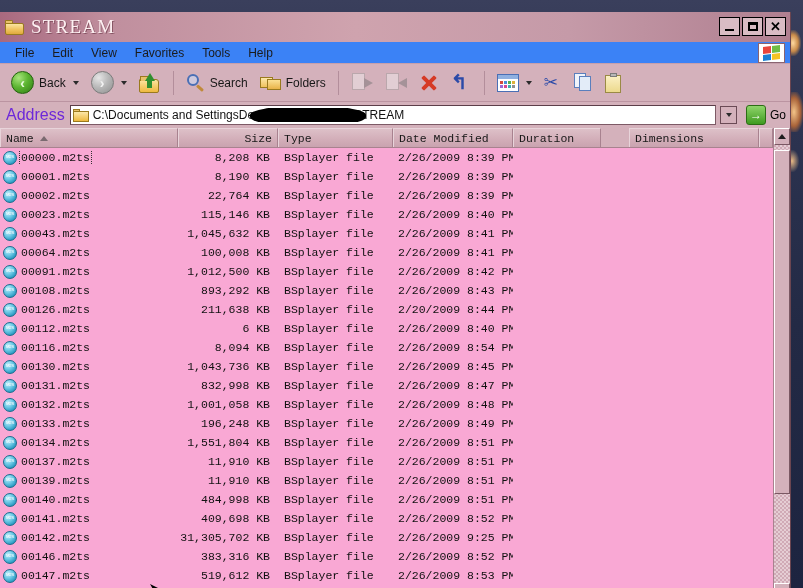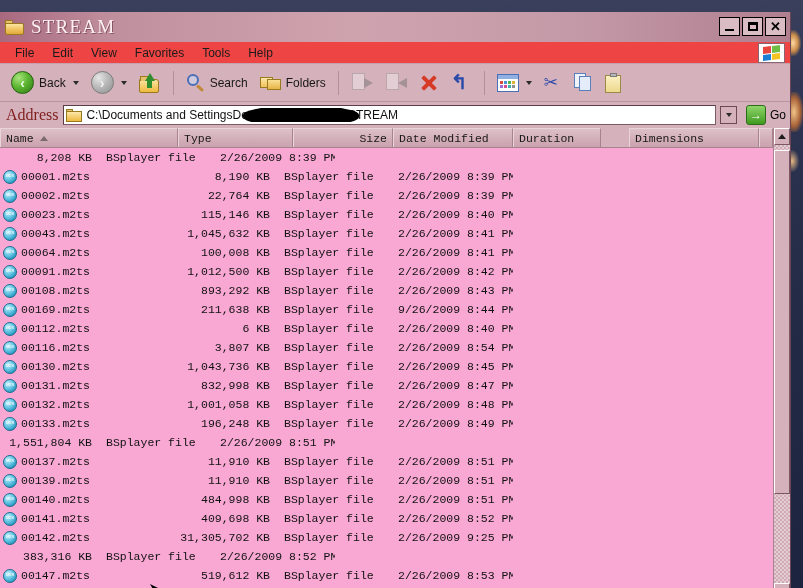--- a/index.html
+++ b/index.html
@@ -72,21 +72,21 @@
     line-height: 1; cursor: default;
   }
   .wbtn .gl { display:block; }
   .wbtn.min .gl { width:9px; height:2px; background:#000; margin-top:7px; }
   .wbtn.max .gl { width:10px; height:9px; border:2px solid #000; border-top-width:3px; }
   .wbtn.close .gl { font-size:13px; font-weight:bold; margin-top:-1px; }
 
   
   #menubar {
     height: 22px; flex: 0 0 22px;
-    background: #ef4444;
+    background: #3b82f6;
     display:flex; align-items:center;
     padding-left: 6px;
     border-bottom: 1px solid #c6a0ac;
     position: relative;
   }
   .menu-item {
     font-size: 12px; color:#1b1b1b; padding: 2px 9px;
     cursor: default; white-space: nowrap;
   }
   #flagbtn {
@@ -166,21 +166,21 @@
   .pstico{width:18px;height:20px;position:relative;}
   .pstico .cb{position:absolute;left:0;top:2px;width:16px;height:18px;background:linear-gradient(180deg,#fbf0c4,#ecd98c);border:1px solid #9a8a45;}
   .pstico .cl{position:absolute;left:5px;top:0;width:7px;height:4px;background:#b7b7b7;border:1px solid #7a7a7a;}
 
   
   #addrbar {
     height: 26px; flex:0 0 26px; background:#d4b1bb;
     display:flex; align-items:center; padding: 0 4px 0 6px; gap:5px;
     border-bottom: 1px solid #b089978;
   }
-  #addrlabel { font-family:Liberation Serif, serif; font-size:16px; color:#7f1d1d; white-space:nowrap; }
+  #addrlabel { font-family:Liberation Sans, sans-serif; font-size:16px; color:#6d28d9; white-space:nowrap; }
   #addrfield {
     flex:1 1 auto; height:20px; background:#fff;
     border: 1px solid #7d5a66; border-top-color:#5c3e49; border-left-color:#5c3e49;
     display:flex; align-items:center; padding-left:2px; position:relative; min-width:0;
   }
   .addr-fico { width:16px;height:13px;position:relative;flex:0 0 16px;margin-right:4px;}
   .addr-fico .t{position:absolute;left:0;top:0;width:7px;height:3px;background:#e8c06a;border:1px solid #9a7a1e;border-bottom:none;}
   .addr-fico .b{position:absolute;left:0;top:2px;width:16px;height:11px;background:linear-gradient(180deg,#fce7a8,#eeb93f);border:1px solid #9a7a1e;}
   #addrtext { font-size:12px; color:#111; white-space:nowrap; overflow:hidden; position:relative; flex:1 1 auto;}
   #redaction {
@@ -415,40 +415,44 @@
     </div>
   </div>
 
   <div id="listwrap">
     <div id="listcol">
       <div id="headerrow">
         <div class="hcell" style="width:178px;flex:0 0 178px;">
           <span>Name</span>
           <span class="sortarrow"></span>
         </div>
+        <div class="hcell num" style="width:100px;flex:0 0 100px;">
+          <span>Size</span>
+        </div>
         <div class="hcell" style="width:115px;flex:0 0 115px;">
           <span>Type</span>
         </div>
-        <div class="hcell num" style="width:100px;flex:0 0 100px;">
-          <span>Size</span>
-        </div>
         <div class="hcell" style="width:120px;flex:0 0 120px;">
           <span>Date Modified</span>
         </div>
         <div class="hcell" style="width:88px;flex:0 0 88px;">
           <span>Duration</span>
         </div>
         <div class="hcell" style="width:130px;flex:0 0 130px;margin-left:28px;">
           <span>Dimensions</span>
         </div>
         <div class="hcell" style="flex:1 1 auto;"></div>
       </div>
 
       <div id="rows">
           <div class="row focused">
+            <div class="c-name">
+              <span class="bsico"></span>
+              <span class="namelabel">00000.m2ts</span>
+            </div>
             <div class="c-size">8,208 KB</div>
             <div class="c-type">BSplayer file</div>
             <div class="c-date">2/26/2009 8:39 PM</div>
             <div class="c-dur"></div>
             <div class="c-dim"></div>
           </div>
           <div class="row">
             <div class="c-name">
               <span class="bsico"></span>
               <span class="namelabel">00001.m2ts</span>
@@ -521,45 +525,45 @@
             </div>
             <div class="c-size">893,292 KB</div>
             <div class="c-type">BSplayer file</div>
             <div class="c-date">2/26/2009 8:43 PM</div>
             <div class="c-dur"></div>
             <div class="c-dim"></div>
           </div>
           <div class="row">
             <div class="c-name">
               <span class="bsico"></span>
-              <span class="namelabel">00169.m2ts</span>
+              <span class="namelabel">00126.m2ts</span>
             </div>
             <div class="c-size">211,638 KB</div>
             <div class="c-type">BSplayer file</div>
-            <div class="c-date">9/26/2009 8:44 PM</div>
+            <div class="c-date">2/20/2009 8:44 PM</div>
             <div class="c-dur"></div>
             <div class="c-dim"></div>
           </div>
           <div class="row">
             <div class="c-name">
               <span class="bsico"></span>
               <span class="namelabel">00112.m2ts</span>
             </div>
             <div class="c-size">6 KB</div>
             <div class="c-type">BSplayer file</div>
             <div class="c-date">2/26/2009 8:40 PM</div>
             <div class="c-dur"></div>
             <div class="c-dim"></div>
           </div>
           <div class="row">
             <div class="c-name">
               <span class="bsico"></span>
               <span class="namelabel">00116.m2ts</span>
             </div>
-            <div class="c-size">3,807 KB</div>
+            <div class="c-size">8,094 KB</div>
             <div class="c-type">BSplayer file</div>
             <div class="c-date">2/26/2009 8:54 PM</div>
             <div class="c-dur"></div>
             <div class="c-dim"></div>
           </div>
           <div class="row">
             <div class="c-name">
               <span class="bsico"></span>
               <span class="namelabel">00130.m2ts</span>
             </div>
@@ -596,20 +600,24 @@
               <span class="bsico"></span>
               <span class="namelabel">00133.m2ts</span>
             </div>
             <div class="c-size">196,248 KB</div>
             <div class="c-type">BSplayer file</div>
             <div class="c-date">2/26/2009 8:49 PM</div>
             <div class="c-dur"></div>
             <div class="c-dim"></div>
           </div>
           <div class="row">
+            <div class="c-name">
+              <span class="bsico"></span>
+              <span class="namelabel">00134.m2ts</span>
+            </div>
             <div class="c-size">1,551,804 KB</div>
             <div class="c-type">BSplayer file</div>
             <div class="c-date">2/26/2009 8:51 PM</div>
             <div class="c-dur"></div>
             <div class="c-dim"></div>
           </div>
           <div class="row">
             <div class="c-name">
               <span class="bsico"></span>
               <span class="namelabel">00137.m2ts</span>
@@ -658,20 +666,24 @@
               <span class="bsico"></span>
               <span class="namelabel">00142.m2ts</span>
             </div>
             <div class="c-size">31,305,702 KB</div>
             <div class="c-type">BSplayer file</div>
             <div class="c-date">2/26/2009 9:25 PM</div>
             <div class="c-dur"></div>
             <div class="c-dim"></div>
           </div>
           <div class="row">
+            <div class="c-name">
+              <span class="bsico"></span>
+              <span class="namelabel">00146.m2ts</span>
+            </div>
             <div class="c-size">383,316 KB</div>
             <div class="c-type">BSplayer file</div>
             <div class="c-date">2/26/2009 8:52 PM</div>
             <div class="c-dur"></div>
             <div class="c-dim"></div>
           </div>
           <div class="row">
             <div class="c-name">
               <span class="bsico"></span>
               <span class="namelabel">00147.m2ts</span>

